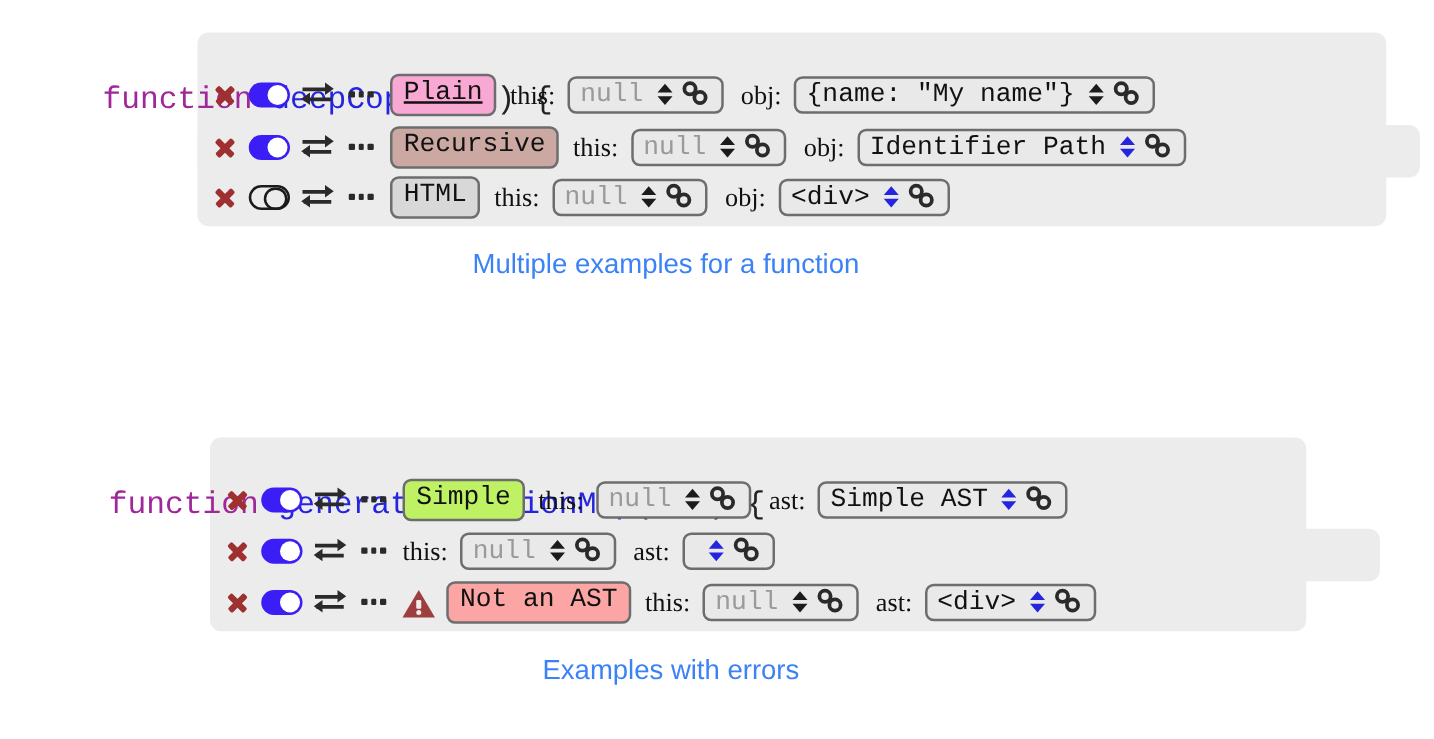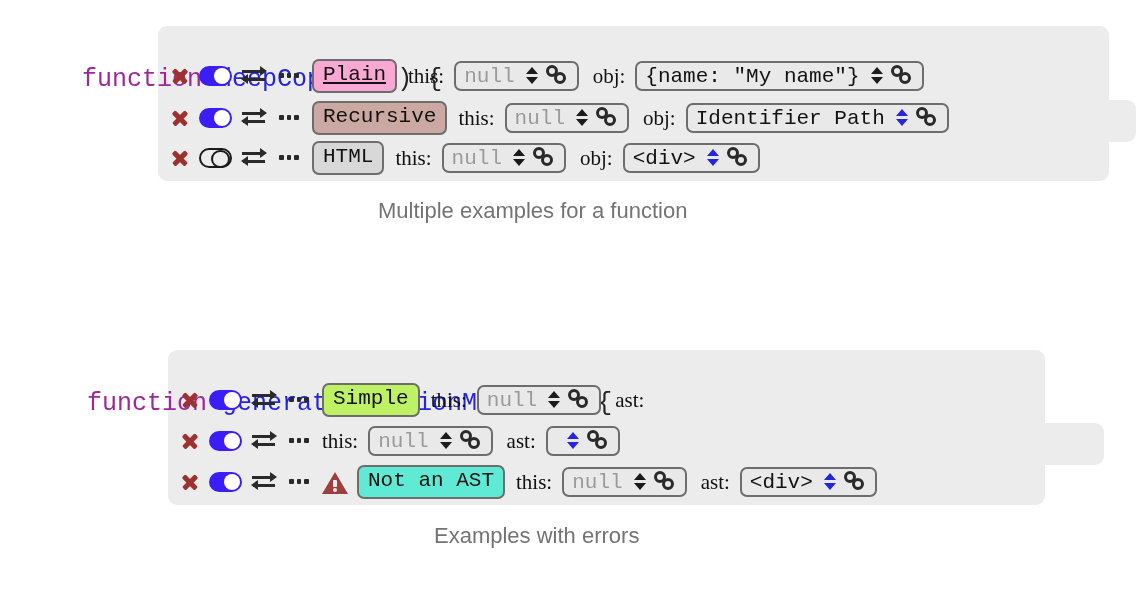--- a/index.html
+++ b/index.html
@@ -132,21 +132,21 @@
   .chain span{
     position:absolute;width:12px;height:12px;border-radius:50%;
     border:3.2px solid #2a2a2a;box-sizing:border-box;
   }
   .chain .r1{left:0px;top:1px;}
   .chain .r2{left:8px;top:8px;}
 
   
   .caption{
     position:absolute;font-family:"Liberation Sans", sans-serif;
-    font-size:22px;color:#737373;white-space:nowrap;
+    font-size:22px;color:#3b82f6;white-space:nowrap;
   }
 </style>
 </head>
 <body>
 
 <div class="block">
 
   <div class="panel" style="left:158px;top:26px;width:951px;height:155px;"></div>
   <div class="panel" style="left:158px;top:100px;width:978px;height:42px;"></div>
 
@@ -310,20 +310,31 @@
       <span class="spin">
           <i class="up"></i>
           <i class="dn"></i>
         </span>
       <span class="chain">
           <span class="r1"></span>
           <span class="r2"></span>
         </span>
     </div>
     <div class="lbl">ast:</div>
+    <div class="field">
+      <span class="val">Simple AST</span>
+      <span class="spin blue">
+          <i class="up"></i>
+          <i class="dn"></i>
+        </span>
+      <span class="chain">
+          <span class="r1"></span>
+          <span class="r2"></span>
+        </span>
+    </div>
   </div>
 
   <div class="row" style="left:180px;top:424px;">
     <div class="xicon"></div>
     <div class="toggle on"></div>
     <div class="swap">
         <div class="ar a1"></div>
         <div class="h1"></div>
         <div class="ar a2"></div>
         <div class="h2"></div>
@@ -370,21 +381,21 @@
     <div class="dots">
         <i></i>
         <i></i>
         <i></i>
       </div>
     <div class="warn">
         <div class="tri"></div>
         <div class="bang"></div>
         <div class="dot"></div>
       </div>
-    <div class="tag" style="background:#5eead4;">Not an AST</div>
+    <div class="tag" style="background:#fca5a5;">Not an AST</div>
     <div class="lbl">this:</div>
     <div class="field">
       <span class="val ph">null</span>
       <span class="spin">
           <i class="up"></i>
           <i class="dn"></i>
         </span>
       <span class="chain">
           <span class="r1"></span>
           <span class="r2"></span>

